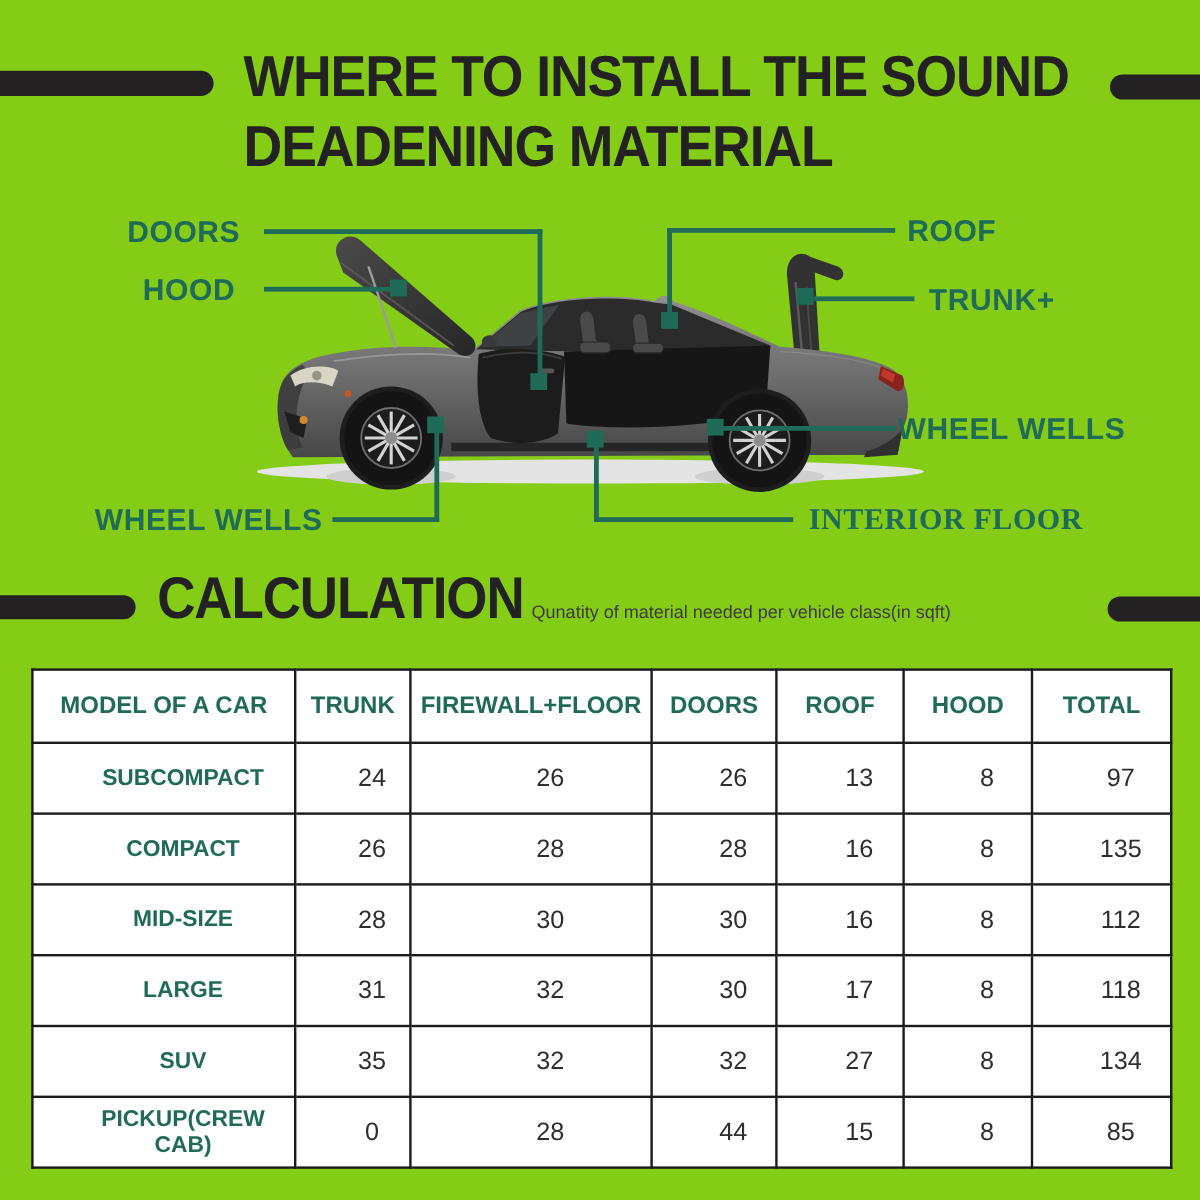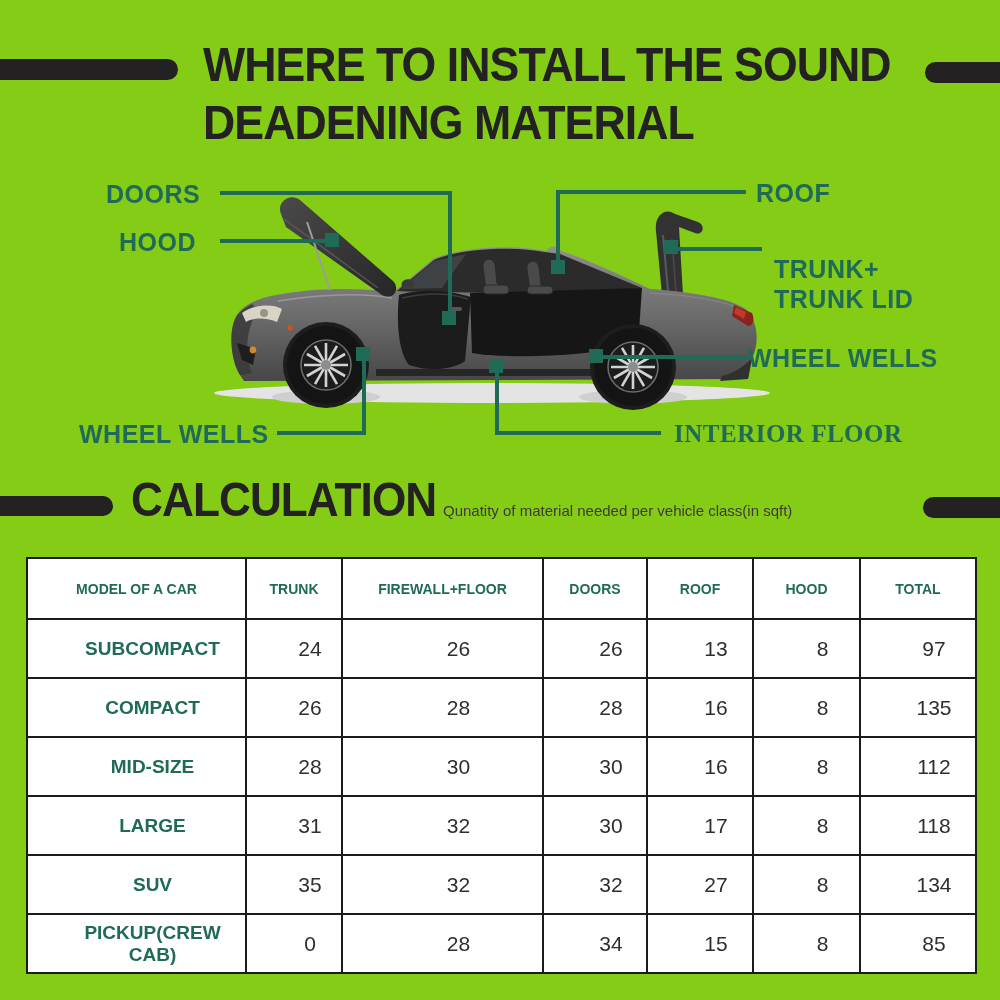--- a/index.html
+++ b/index.html
@@ -19,21 +19,21 @@
   .title{position:absolute;left:203px;top:36px;color:#232122;font-weight:bold;
          font-size:48px;line-height:58px;letter-spacing:-1px;
          transform:scaleX(0.93);transform-origin:left top;white-space:nowrap;}
 
   
   .dlabel{position:absolute;color:#1F6B58;font-weight:bold;font-size:25px;
           letter-spacing:0.5px;white-space:nowrap;line-height:30px;}
   #label-doors{left:106px;top:179px;}
   #label-hood{left:119px;top:227px;}
   #label-roof{left:756px;top:178px;}
-  #label-trunk{left:774px;top:235px;margin-top:19px;}
+  #label-trunk{left:774px;top:235px;}
   #label-ww-right{left:748px;top:343px;}
   #label-ww-left{left:79px;top:419px;}
   #label-interior{left:674px;top:419px;font-family:Liberation Serif, serif;}
 
   
   .lh,.lv,.lsq{position:absolute;background:#1F6B58;}
   .lsq{width:14px;height:14px;}
 
   
   #car{position:absolute;left:180px;top:195px;width:600px;height:235px;}
@@ -43,21 +43,21 @@
                 font-size:49px;letter-spacing:-1px;transform:scaleX(0.9);
                 transform-origin:left top;white-space:nowrap;}
   #calc-subtitle{position:absolute;left:443px;top:502px;color:#3d3a3a;font-size:15px;
                  white-space:nowrap;}
 
   
   #calc-table{position:absolute;left:26px;top:557px;width:949px;border-collapse:collapse;
               table-layout:fixed;}
   #calc-table th,#calc-table td{border:2px solid #1B1B1B;text-align:center;vertical-align:middle;
               padding:0;background:#ffffff;}
-  #calc-table th{height:59px;color:#1F6B58;font-size:14px;font-weight:bold;letter-spacing:0;}
+  #calc-table th{height:59px;color:#1F6B58;font-size:20px;font-weight:bold;letter-spacing:0;}
   #calc-table td{height:57px;color:#2E2E2E;font-size:21px;font-weight:normal;padding-left:32px;}
   #calc-table td.model{color:#1F6B58;font-size:19px;font-weight:bold;}
 </style>
 </head>
 <body>
 
 <div class="poster">
 
   <div id="bar-top-left" class="bar right-cap"></div>
   <div id="bar-top-right" class="bar left-cap"></div>
@@ -186,21 +186,20 @@
     <div class="lv" style="left:495px;top:369px;width:4px;height:66px;"></div>
     <div class="lh" style="left:495px;top:431px;width:166px;height:4px;"></div>
     <div class="lsq" style="left:489px;top:359px;"></div>
   </div>
 
   <div id="label-doors" class="dlabel">DOORS</div>
   <div id="label-hood" class="dlabel">HOOD</div>
   <div id="label-roof" class="dlabel">ROOF</div>
   <div id="label-trunk" class="dlabel">
     <div>TRUNK+</div>
-    <div>TRUNK LID</div>
   </div>
   <div id="label-ww-right" class="dlabel">WHEEL WELLS</div>
   <div id="label-ww-left" class="dlabel">WHEEL WELLS</div>
   <div id="label-interior" class="dlabel">INTERIOR FLOOR</div>
 
   <div id="bar-calc-left" class="bar right-cap"></div>
   <div id="bar-calc-right" class="bar left-cap"></div>
   <div id="calc-heading">CALCULATION</div>
   <div id="calc-subtitle">Qunatity of material needed per vehicle class(in sqft)</div>
 
@@ -268,21 +267,21 @@
         <td>32</td>
         <td>32</td>
         <td>27</td>
         <td>8</td>
         <td>134</td>
       </tr>
       <tr>
         <td class="model">PICKUP(CREW CAB)</td>
         <td>0</td>
         <td>28</td>
-        <td>34</td>
+        <td>44</td>
         <td>15</td>
         <td>8</td>
         <td>85</td>
       </tr>
     </tbody>
   </table>
 
 </div>
 
 </body></html>

